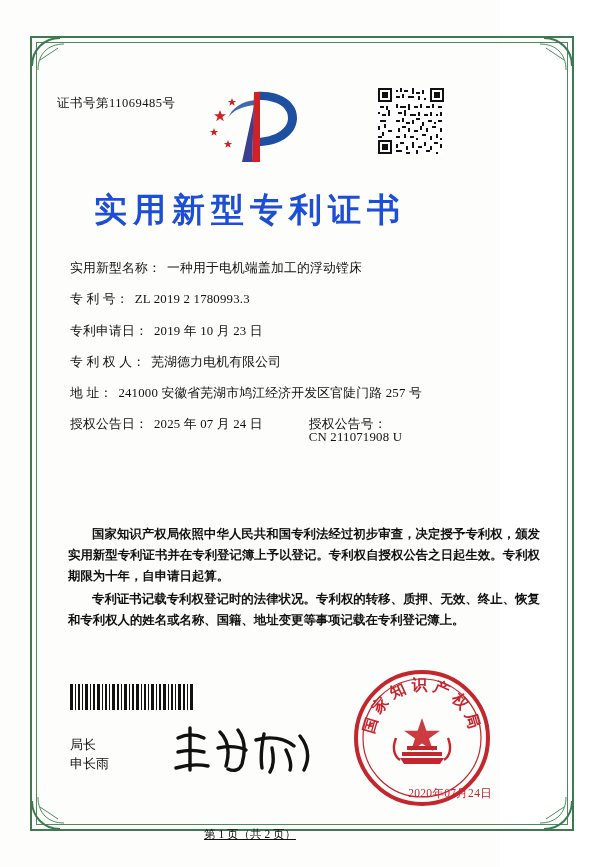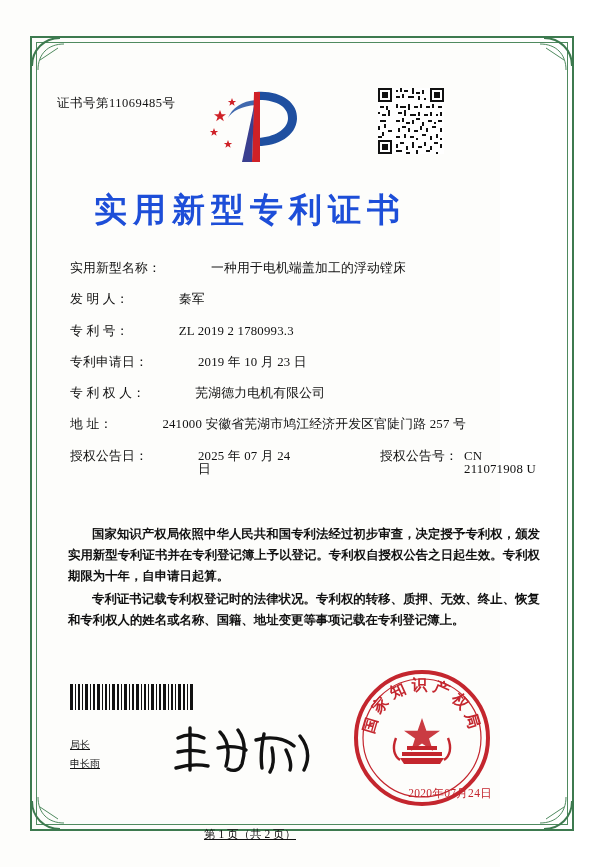--- a/index.html
+++ b/index.html
@@ -98,37 +98,37 @@
     top: 262px;
     width: 470px;
     font-size: 12.8px;
     line-height: 1;
     color: #111;
   }
   .field-row {
     display: flex;
     align-items: baseline;
     margin-bottom: 18.5px;
-    gap: 44px;
   }
   .field-label {
     white-space: nowrap;
     letter-spacing: 0.2px;
   }
   .field-label.spaced {
     letter-spacing: 0.2px;
   }
   .field-value {
     margin-left: 6px;
     letter-spacing: 0.2px;
   }
   .field-row.two-col .second {
     margin-left: 40px;
     display: flex;
     align-items: baseline;
+    flex-direction: column;
   }
 
   
   .paras {
     position: absolute;
     left: 68px;
     top: 524px;
     width: 472px;
     font-size: 12.4px;
     line-height: 21px;
@@ -168,24 +168,23 @@
     font-size: 11.5px;
     color: #c4262e;
     letter-spacing: 0.3px;
   }
 
   
   .director {
     position: absolute;
     left: 70px;
     top: 735px;
-    font-size: 10px;
+    font-size: 13px;
     line-height: 19px;
     color: #111;
-    text-decoration: underline;
   }
   .signature {
     position: absolute;
     left: 168px;
     top: 722px;
     width: 150px;
     height: 56px;
   }
 
   
@@ -353,24 +352,20 @@
 
   <div class="title">实用新型专利证书</div>
 
   <div class="fields">
 
     <div class="field-row">
       <span class="field-label">实用新型名称：</span>
       <span class="field-value">一种用于电机端盖加工的浮动镗床</span>
     </div>
 
-    <div class="field-row">
-      <span class="field-label spaced">发 明 人：</span>
-      <span class="field-value">秦军</span>
-    </div>
 
     <div class="field-row">
       <span class="field-label spaced">专 利 号：</span>
       <span class="field-value">ZL 2019 2 1780993.3</span>
     </div>
 
     <div class="field-row">
       <span class="field-label">专利申请日：</span>
       <span class="field-value">2019 年 10 月 23 日</span>
     </div>

